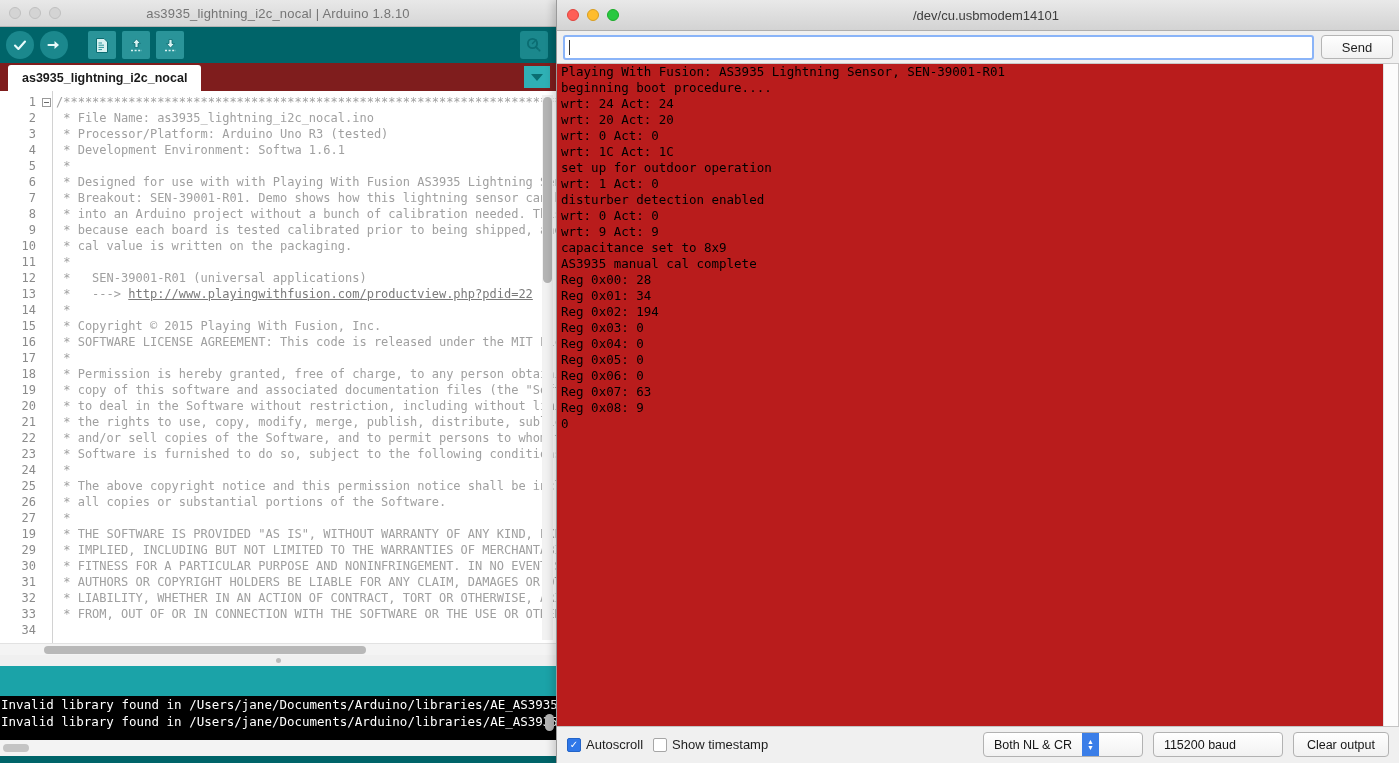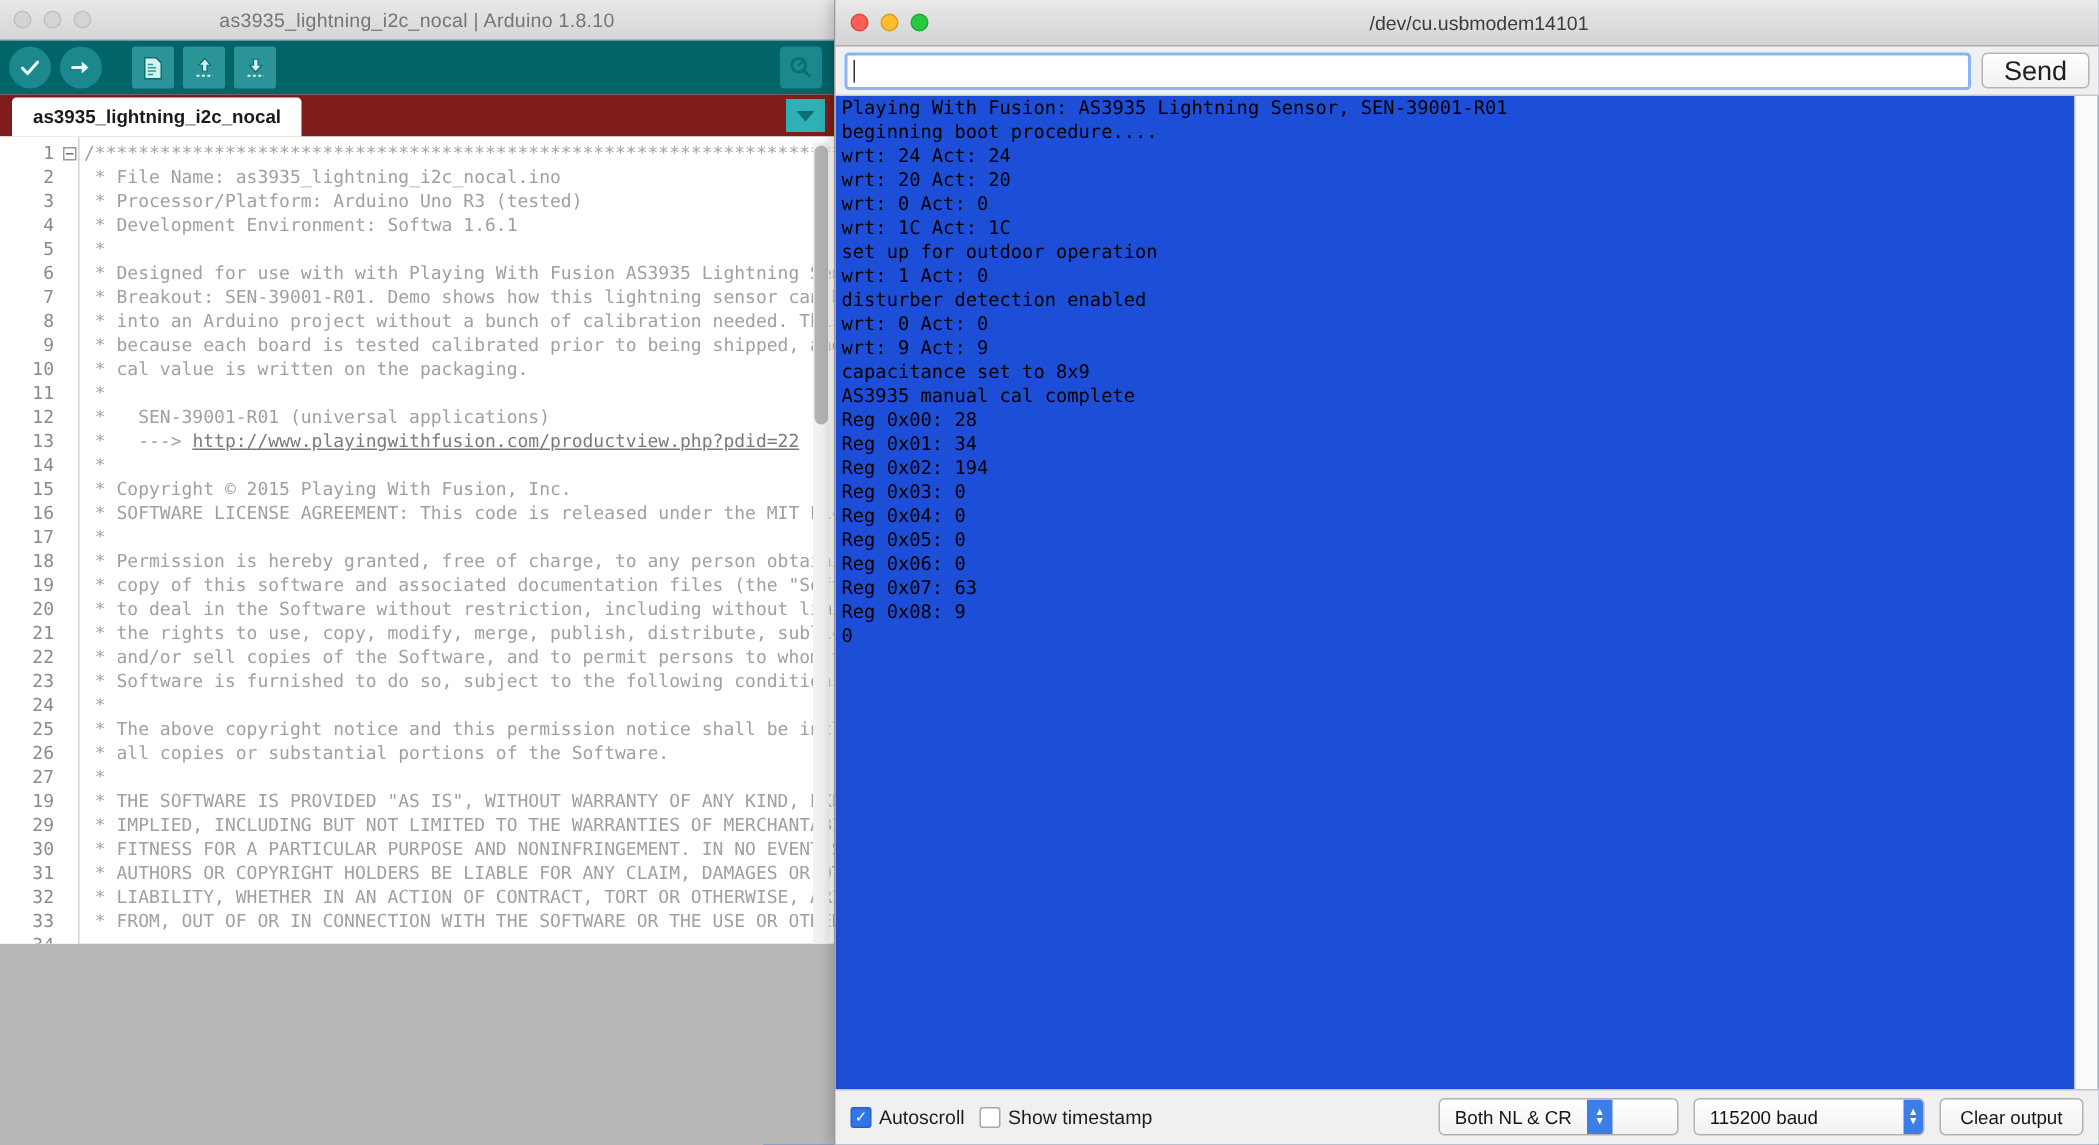--- a/index.html
+++ b/index.html
@@ -6,21 +6,21 @@
   html, body {
     width: 1399px; height: 763px;
     overflow: hidden;
     background: #b8b8b8;
     font-family: "Liberation Sans", sans-serif;
   }
 
   
   #arduino-window {
     position: absolute; left: 0; top: 0;
-    width: 556px; height: 629px;
+    width: 556px; height: 763px;
     background: #ececec;
     overflow: hidden;
   }
   .ard-titlebar {
     height: 27px;
     background: linear-gradient(to bottom, #e8e8e8 0%, #d6d6d6 100%);
     border-bottom: 1px solid #b4b4b4;
     position: relative;
     display: flex; align-items: center;
   }
@@ -163,24 +163,24 @@
     display:flex; align-items:center; padding: 0 4px;
     font-family:"DejaVu Sans Mono", monospace; font-size:12px;
     position: relative;
   }
   .caret { width:1px; height:15px; background:#333; }
   .sm-send {
     width:72px; height:24px; border-radius:4px;
     background: linear-gradient(to bottom,#fefefe,#f1f1f1);
     border:1px solid #b5b5b5;
     display:flex;align-items:center;justify-content:center;
-    font-size:18px; color:#1e1e1e;
+    font-size:13px; color:#1e1e1e;
   }
   .sm-output {
-    position:relative; height: 662px; background:#1d4ed8;
+    position:relative; height: 662px; background:#b91c1c;
     overflow:hidden; border-right: 1px solid #c9c9c9;
   }
   .sm-output .ln {
     height:16px; line-height:16px; white-space:pre;
     font-family:"DejaVu Sans Mono", monospace; font-size:12.5px;
     color:#000; padding-left:4px;
   }
   .sm-vscroll { position:absolute; right:0; top:0; width:15px; height:100%;
                 background:#fcfcfc; border-left:1px solid #e3e3e3; }
   .sm-bottombar {
@@ -201,21 +201,21 @@
     display:flex; align-items:center;
     font-size:12.5px; color:#151515; overflow:hidden;
   }
   .sm-select .lbl { padding: 0 10px; white-space:nowrap; }
   .sm-select .arrows {
     width:17px; align-self:stretch; background:#3b7ee8;
     display:flex; flex-direction:column; align-items:center;
     justify-content:center; gap:3px; color:#fff; font-size:7px; line-height:6px;
   }
   .sel-nl { width: 160px; margin-left: 28px; }
-  .sel-baud { width: 154px; gap: 47px; }
+  .sel-baud { width: 130px; gap: 47px; }
   .sm-clear {
     height:25px; padding: 0 13px; border:1px solid #b2b2b2; border-radius:4px;
     background: linear-gradient(to bottom,#fefefe,#f1f1f1);
     display:flex; align-items:center; font-size:12.5px; color:#151515;
   }
 </style>
 </head>
 <body>
 
 <div id="arduino-window">

